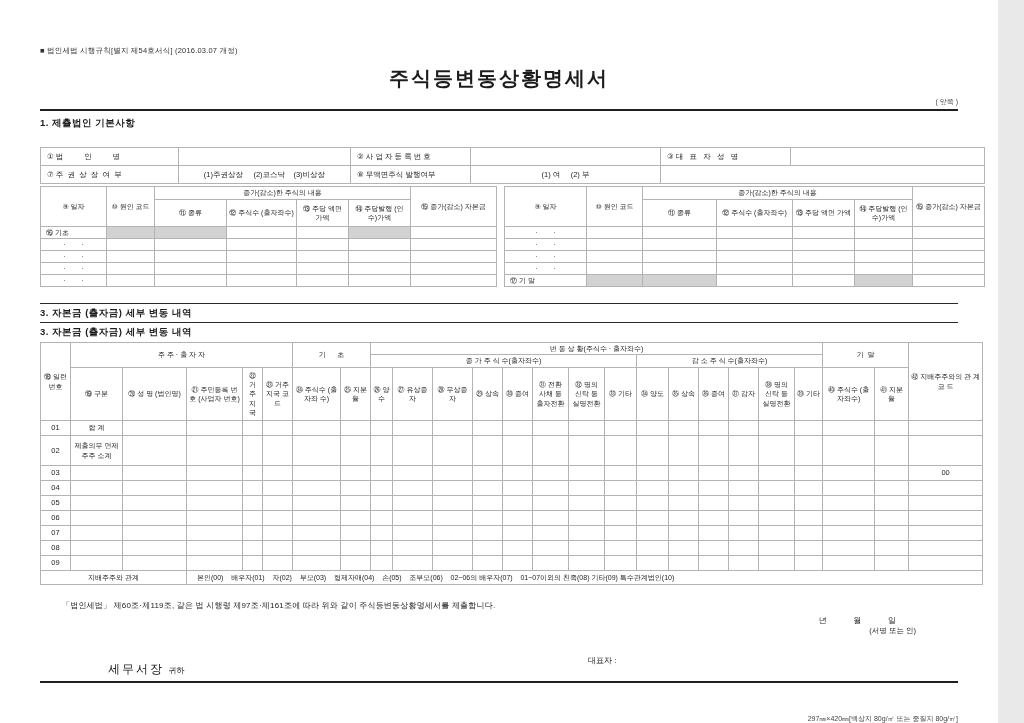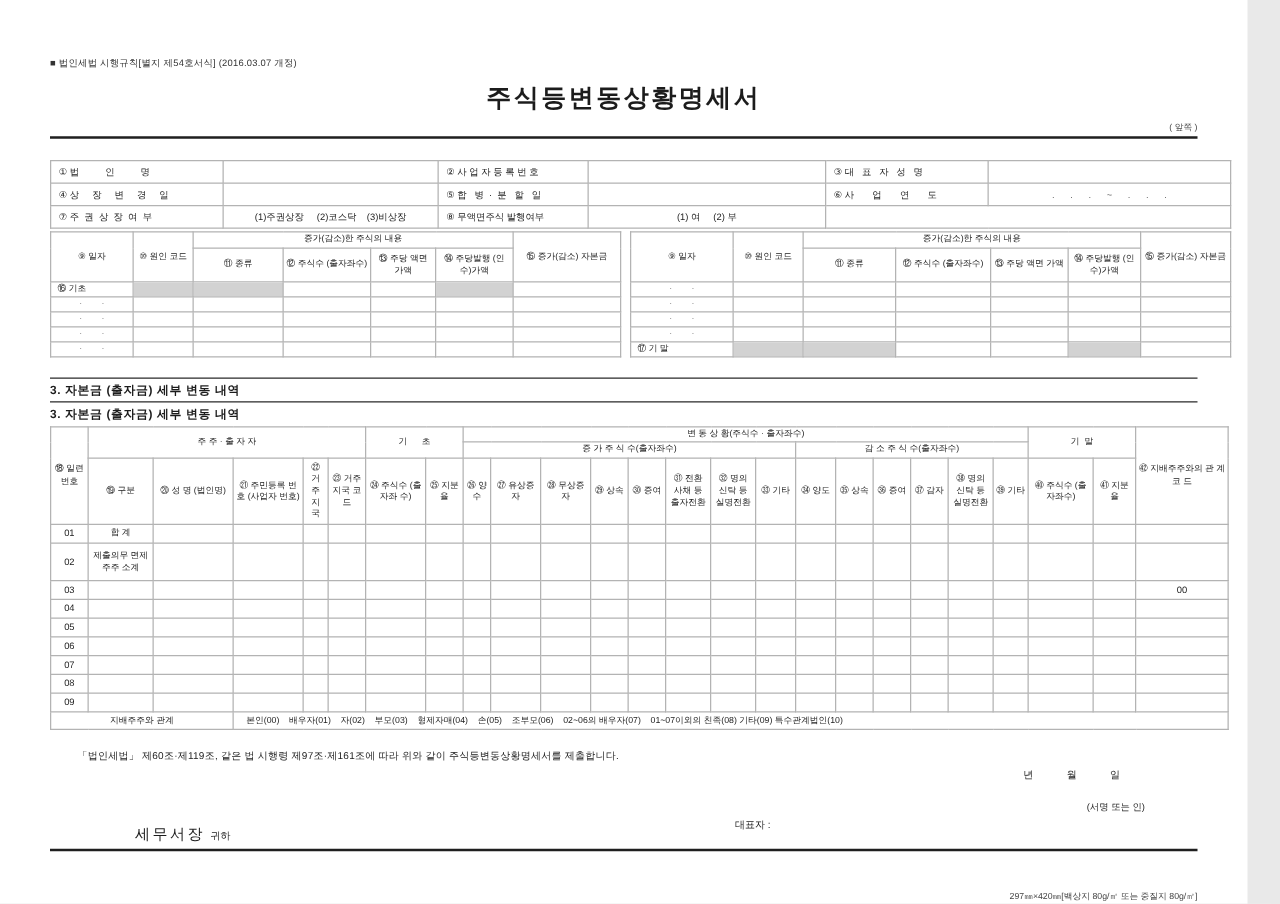--- a/index.html
+++ b/index.html
@@ -46,62 +46,55 @@
   .t3 tbody tr.r2 { height:30px; }
   .t3 .sn { font-size:7.5px; }
   .legend-row { height:14px; }
   .legend-codes { text-align:left; padding-left:10px; white-space:pre-wrap; font-size:7.5px; }
 
   
   .declaration { margin-top:15px; padding-left:22px; font-size:8px; letter-spacing:0.2px; }
   .sign-area { position:relative; height:46px; }
   .date-blank { position:absolute; right:62px; top:4px; font-size:8px; }
   .rep { position:absolute; left:548px; top:44px; font-size:8px; }
-  .sign-note { position:absolute; right:42px; top:31px; font-size:7.5px; }
+  .sign-note { position:absolute; right:42px; top:15px; font-size:7.5px; }
   .recipient { margin:2px 0 0 68px; }
   .rec-name { font-size:12px; font-weight:normal; letter-spacing:2px; }
   .rec-suffix { font-size:8px; }
   .rule2 { border-top:2px solid #1f1f1f; margin-top:3px; }
   .paper-note { text-align:right; font-size:7px; color:#444; margin-top:31px; }
 </style>
 </head>
 <body>
 
 <div class="sheet">
 
   <div class="form-note">■ 법인세법 시행규칙[별지 제54호서식] (2016.03.07 개정)</div>
   <div class="doc-title">주식등변동상황명세서</div>
   <div class="front-label pre">( 앞쪽 )</div>
   <div class="rule"></div>
 
+  <div class="sec-title">1. 제출법인 기본사항</div>
   <table class="t1">
     <colgroup>
         <col style="width:138px">
         <col style="width:172px">
         <col style="width:120px">
         <col style="width:190px">
         <col style="width:130px">
         <col style="width:194px">
       </colgroup>
     <tbody>
         <tr>
       <td class="lbl pre">① 법          인          명</td>
       <td></td>
       <td class="lbl pre">② 사 업 자 등 록 번 호</td>
       <td></td>
       <td class="lbl pre">③ 대   표   자   성   명</td>
       <td></td>
-    </tr>
-    <tr>
-      <td class="lbl pre">④ 상     장     변     경     일</td>
-      <td></td>
-      <td class="lbl pre">⑤ 합   병  ·  분   할   일</td>
-      <td></td>
-      <td class="lbl pre">⑥ 사       업       연       도</td>
-      <td class="dots pre">.      .      .      ~      .      .      .</td>
     </tr>
     <tr>
       <td class="lbl pre">⑦ 주  권  상  장  여  부</td>
       <td class="pre">(1)주권상장     (2)코스닥    (3)비상장</td>
       <td class="lbl">⑧ 무액면주식 발행여부</td>
       <td class="pre">(1) 여     (2) 부</td>
       <td colspan="2"></td>
     </tr>
   </tbody>
     </table>

